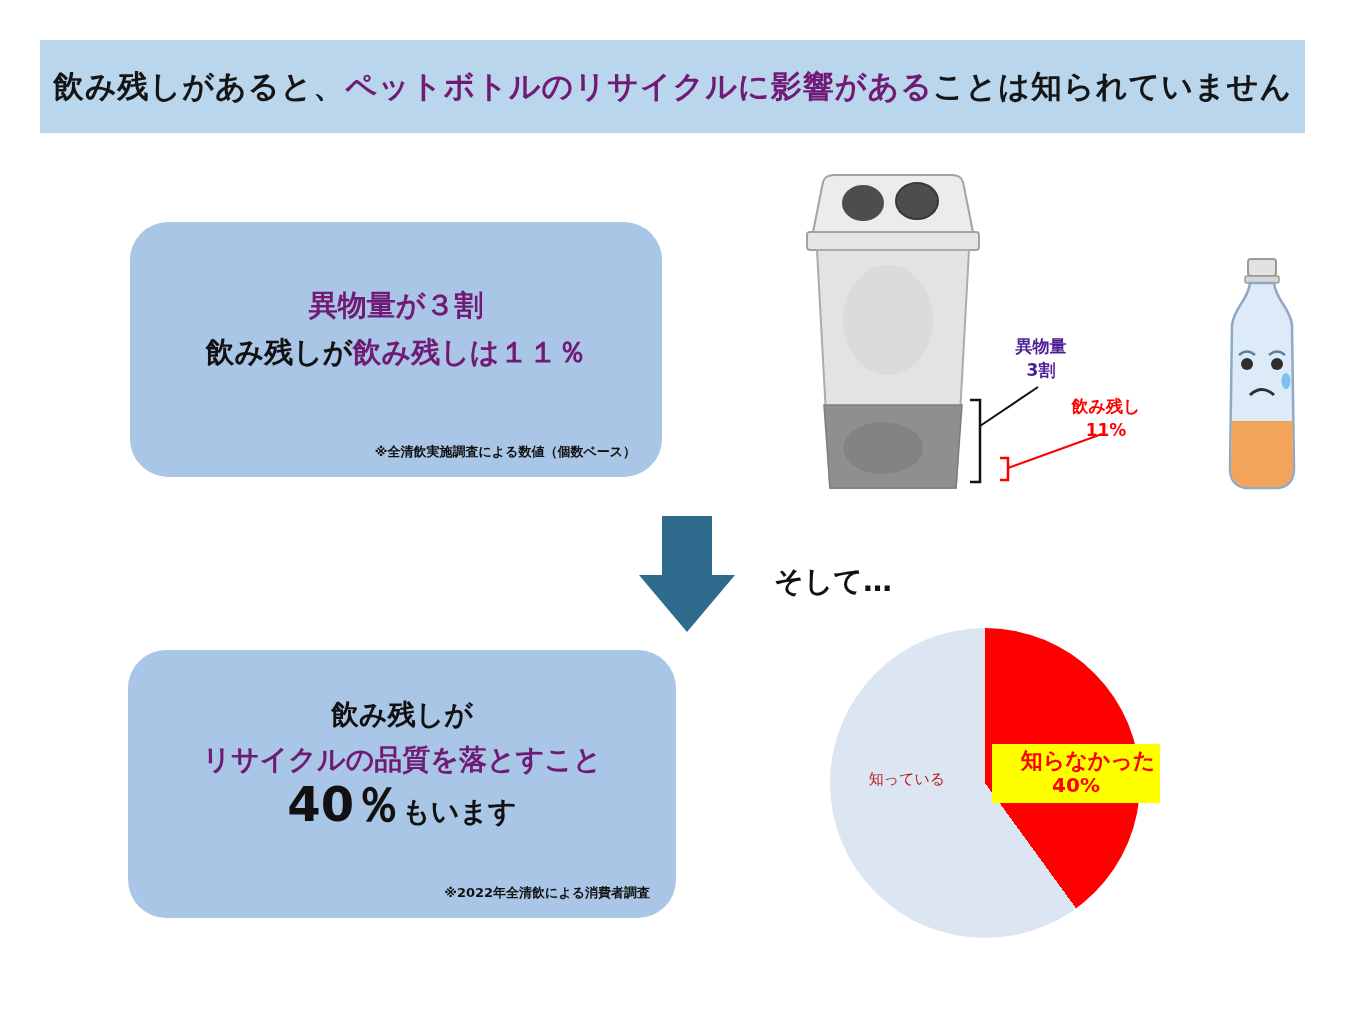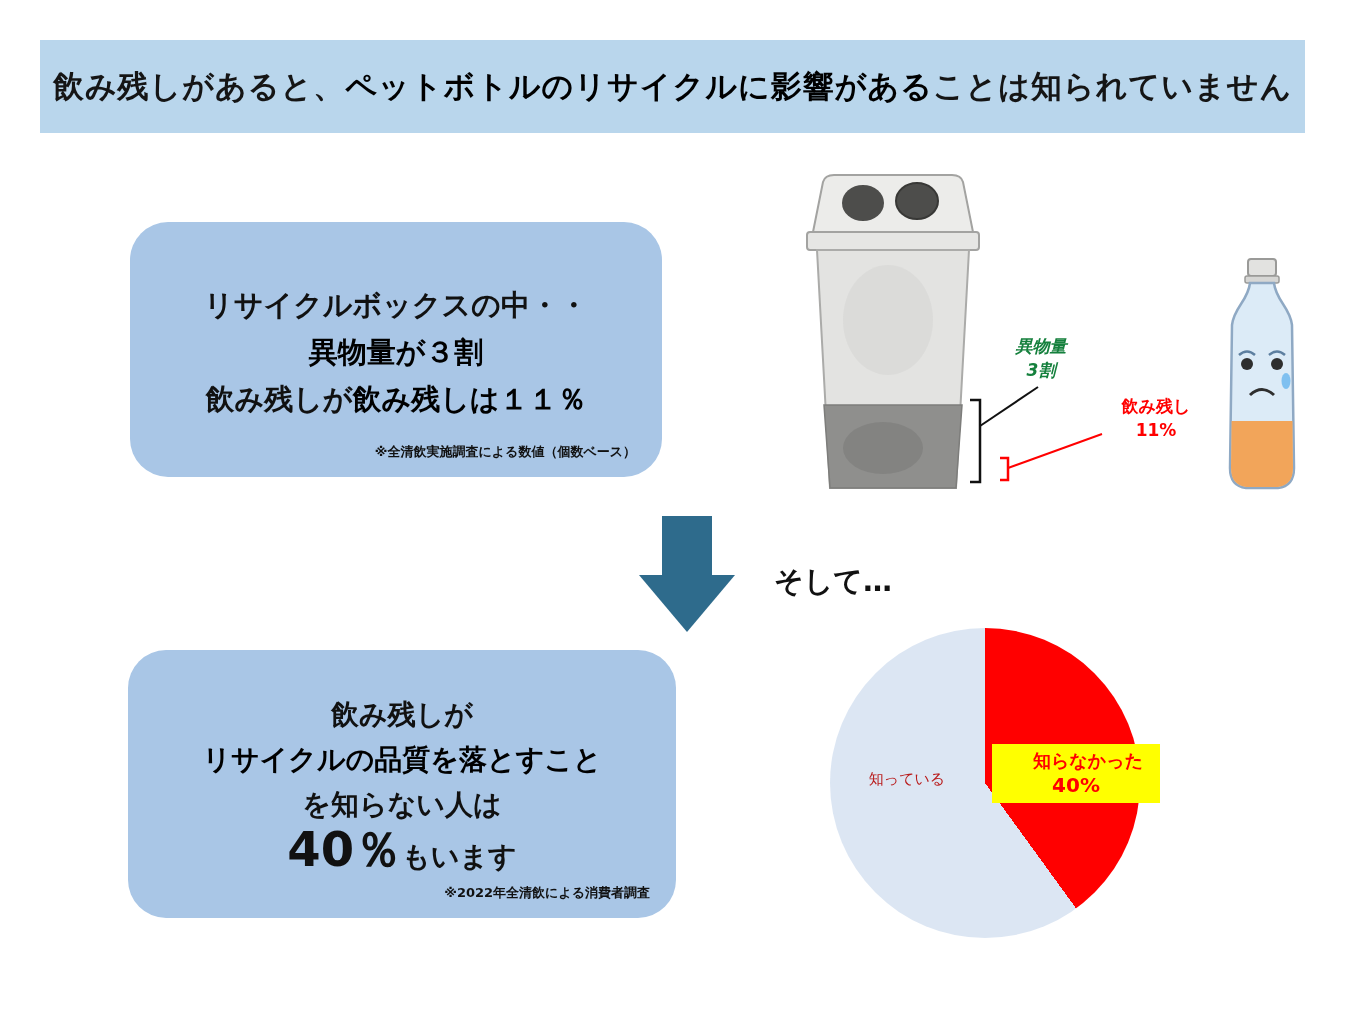--- a/index.html
+++ b/index.html
@@ -8,21 +8,21 @@
     font-family:"DejaVu Sans","Liberation Sans",sans-serif;color:#111;
   }
   .abs{position:absolute;}
 
   
   .banner{
     left:40px;top:40px;width:1265px;height:93px;background:#b9d6ec;
     display:flex;align-items:center;justify-content:center;
     font-size:31px;font-weight:bold;letter-spacing:1px;color:#151515;
   }
-  .red{color:#000000;}
+  .red{color:#701a75;}
 
   
   .bubble{background:#a9c6e6;border-radius:38px;}
   .bubble .lines{position:absolute;left:0;right:0;text-align:center;font-weight:bold;}
   .top-box{left:130px;top:222px;width:532px;height:255px;}
   .top-box .lines{top:60px;font-size:29px;line-height:47px;}
   .bottom-box{left:128px;top:650px;width:548px;height:268px;}
   .bottom-box .lines{top:42px;font-size:28px;line-height:45px;}
   .stat-line{font-size:28px;}
   .stat-big{font-size:48px;font-weight:bold;}
@@ -32,48 +32,47 @@
 
   
   .arrow-shaft{left:662px;top:516px;width:50px;height:59px;background:#2e6b8c;}
   .arrow-head{left:639px;top:575px;width:0;height:0;
     border-left:48px solid transparent;border-right:48px solid transparent;
     border-top:57px solid #2e6b8c;}
   .soshite{left:752px;top:562px;font-size:29px;font-weight:bold;margin-left:22px;}
 
   
   .ann{font-size:17px;font-weight:bold;line-height:24px;text-align:center;}
-  .ann-black{left:993px;top:334px;width:96px;color:#15803d;font-style:italic;}
-  .ann-red{left:1100px;top:394px;width:112px;color:#ff0000;}
+  .ann-black{left:993px;top:334px;width:96px;color:#4c1d95;}
+  .ann-red{left:1050px;top:394px;width:112px;color:#ff0000;}
 
   
   .pie{
     left:830px;top:628px;width:310px;height:310px;border-radius:50%;
     background:conic-gradient(#ff0000 0deg 144deg,#dce6f3 144deg 360deg);
   }
   .pie-know{left:852px;top:770px;width:110px;text-align:center;font-size:15px;color:#b91c1c;}
   .pie-callout{
     left:992px;top:744px;width:168px;background:#ffff00;text-align:center;
     color:#ff0000;font-weight:bold;padding:5px 0 6px 0;
   }
-  .pie-callout .l1{font-size:18px;line-height:24px;padding-left:24px;}
+  .pie-callout .l1{font-size:22px;line-height:24px;padding-left:24px;}
   .pie-callout .l2{font-size:20px;line-height:24px;}
 </style>
 </head>
 <body>
 
 <div class="abs banner">
   <span>飲み残しがあると、</span>
     <span class="red">ペットボトルのリサイクルに影響がある</span>
     <span>ことは知られていません</span>
 </div>
 
 <div class="abs bubble top-box">
   <div class="lines">
-    <div>リサイクルボックスの中・・</div>
     <div class="red">異物量が３割</div>
     <div><span>飲み残しが</span><span class="red">飲み残しは１１％</span></div>
   </div>
   <div class="note">※全清飲実施調査による数値（個数ベース）</div>
 </div>
 
 <div class="abs" style="left:793px;top:170px;width:200px;height:325px;">
   <svg width="200" height="325" viewBox="0 0 200 325">
     <path d="M20,62 L30,12 Q32,5 41,5 L159,5 Q168,5 170,12 L180,62 Z" fill="#ececea" stroke="#a3a3a1" stroke-width="2"></path>
     <ellipse cx="70" cy="33" rx="21" ry="18" fill="#4d4d4b" stroke="#38383
@@ -119,21 +118,20 @@
 </div>
 
 <div class="abs arrow-shaft"></div>
 <div class="abs arrow-head"></div>
 <div class="abs soshite">そして…</div>
 
 <div class="abs bubble bottom-box">
   <div class="lines">
     <div>飲み残しが</div>
     <div class="red">リサイクルの品質を落とすこと</div>
-    <div>を知らない人は</div>
     <div class="stat-line"><span class="stat-big">40％</span><span>もいます</span></div>
   </div>
   <div class="note">※2022年全清飲による消費者調査</div>
 </div>
 
 <div class="abs pie"></div>
 <div class="abs pie-know">知っている</div>
 <div class="abs pie-callout">
   <div class="l1">知らなかった</div>
   <div class="l2">40%</div>

